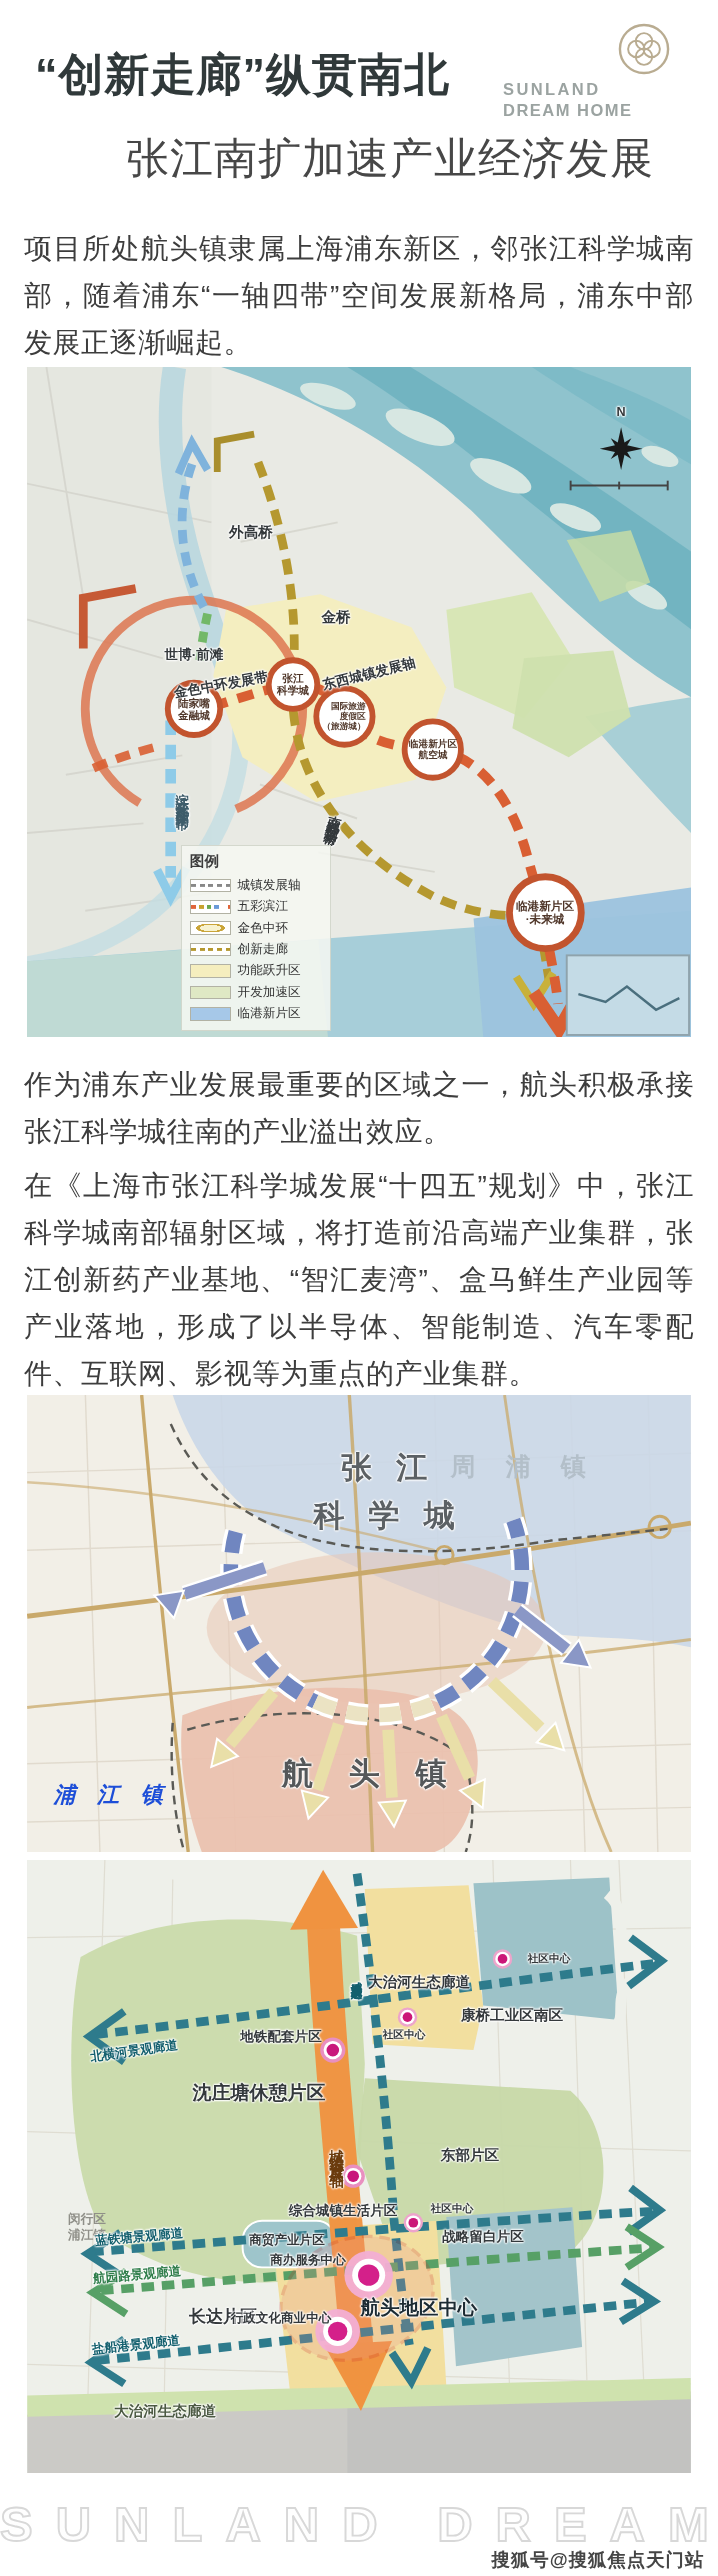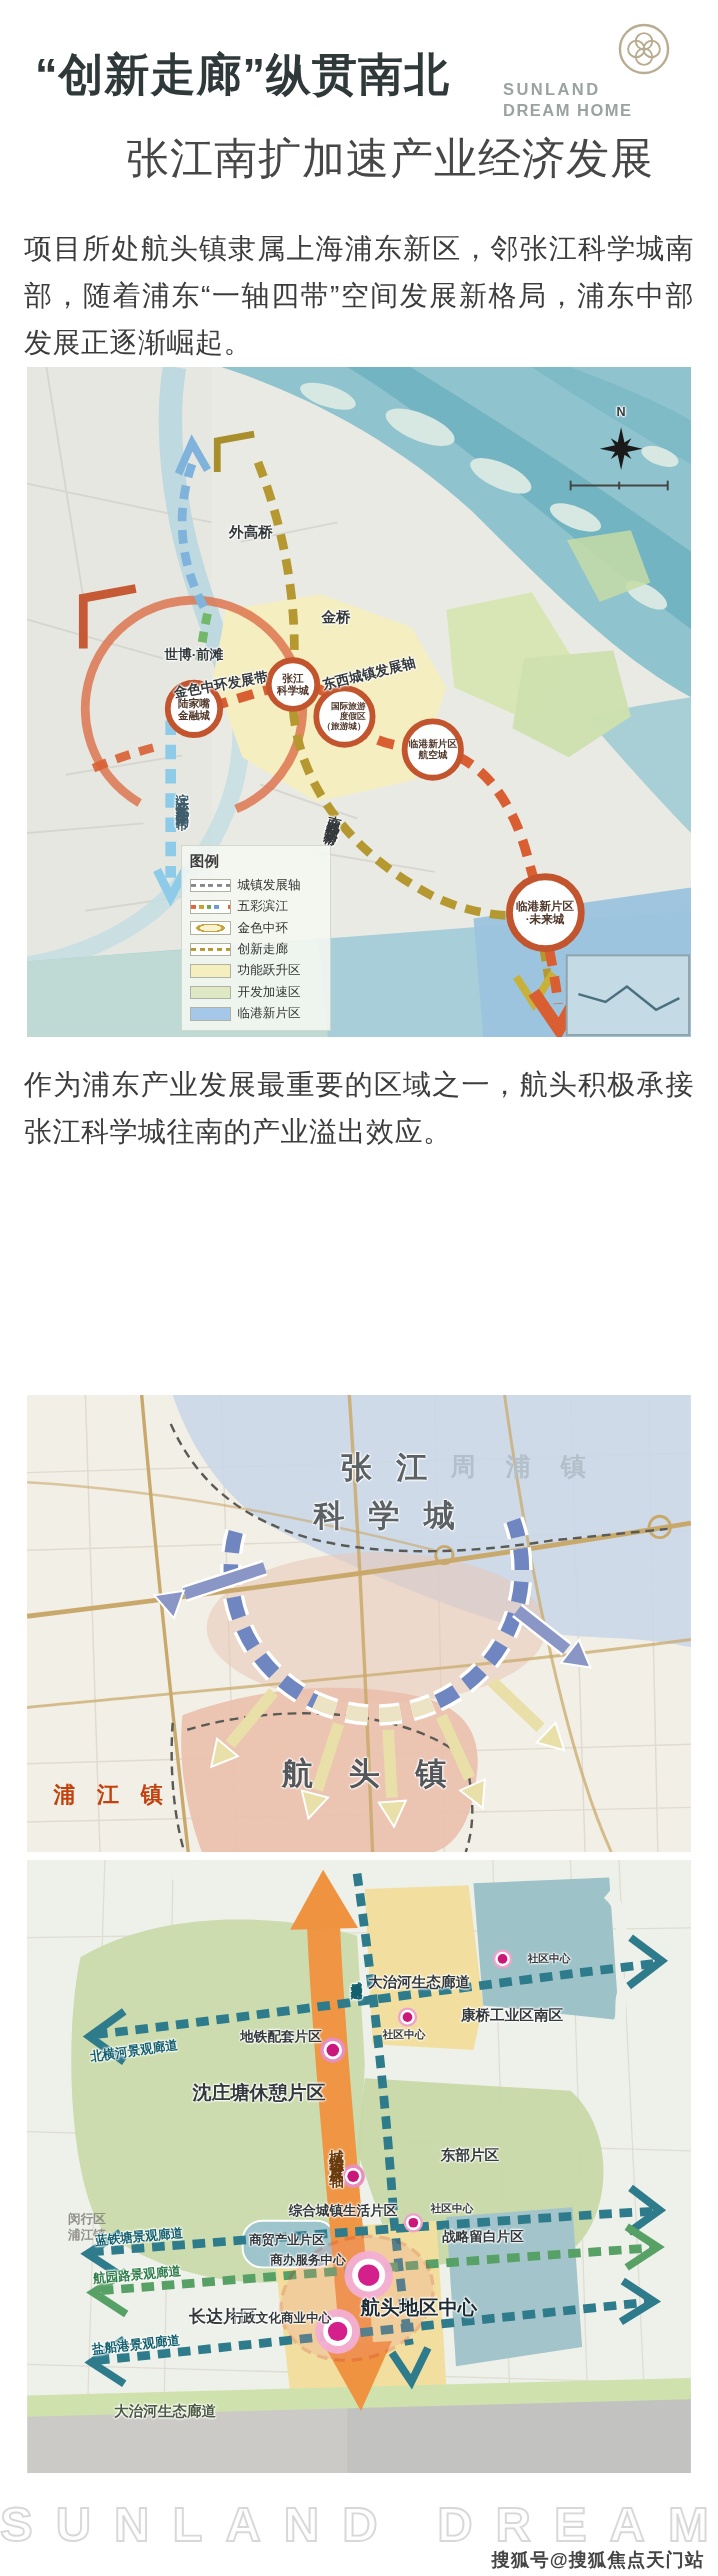--- a/index.html
+++ b/index.html
@@ -181,20 +181,21 @@
           <span>开发加速区</span>
         </div>
       <div class="legend-row">
           <span class="sw sw7"></span>
           <span>临港新片区</span>
         </div>
     </div>
   </div>
 
   <div class="para" style="top:1061px;">作为浦东产业发展最重要的区域之一，航头积极承接张江科学城往南的产业溢出效应。</div>
+  <div class="para" style="top:1162px;">在《上海市张江科学城发展“十四五”规划》中，张江科学城南部辐射区域，将打造前沿高端产业集群，张江创新药产业基地、“智汇麦湾”、盒马鲜生产业园等产业落地，形成了以半导体、智能制造、汽车零配件、互联网、影视等为重点的产业集群。</div>
 
   <div class="map" style="top:1395px;height:457px;">
     <svg width="664" height="457" viewBox="0 0 684 471">
       <rect width="684" height="471" fill="#f2efe7"></rect>
       <g stroke="#ddd6c8" stroke-width="1.5" opacity=".8" fill="none">
         <path d="M60,0 L75,471"></path>
           <path d="M200,0 L215,471"></path>
           <path d="M420,0 L430,471"></path>
         <path d="M560,0 L575,471"></path>
           <path d="M640,0 L650,471"></path>
@@ -248,21 +249,21 @@
         <path d="M427,331 L456,395" fill="none" stroke="#e9dfa8" stroke-width="12"></path>
         <path d="M0,16 L-14,-10 L14,-10 Z" fill="#e9dfa8" transform="translate(463,411) rotate(-24)"></path>
         <path d="M479,295 L529,343" fill="none" stroke="#e9dfa8" stroke-width="12"></path>
         <path d="M0,16 L-14,-10 L14,-10 Z" fill="#e9dfa8" transform="translate(542,355) rotate(-46)"></path>
       </g>
     </svg>
     <div class="lbl" style="left:361px;top:97px;font-size:31px;color:#5c6165;letter-spacing:7.8px;line-height:1.55;">张 江
 科 学 城</div>
     <div class="lbl faint" style="left:497px;top:71px;font-size:25px;color:#b3bfc9;letter-spacing:11.6px;">周 浦 镇</div>
     <div class="lbl" style="left:344px;top:379px;font-size:31px;color:#55585a;letter-spacing:13.6px;">航 头 镇</div>
-    <div class="lbl faint" style="left:85px;top:400px;font-size:22px;color:#c2410c;letter-spacing:7.8px;">浦 江 镇</div>
+    <div class="lbl faint" style="left:85px;top:400px;font-size:22px;color:#1d4ed8;letter-spacing:7.8px;font-style:italic;">浦 江 镇</div>
   </div>
 
   <div class="map" style="top:1860px;height:613px;">
     <svg width="664" height="613" viewBox="0 0 684 632">
       <rect width="684" height="632" fill="#eef0ea"></rect>
       <g stroke="#dcd9cd" stroke-width="1.3" opacity=".8" fill="none">
         <path d="M80,0 L60,632"></path>
           <path d="M150,20 L140,632"></path>
           <path d="M480,0 L500,632"></path>
         <path d="M610,0 L640,632"></path>

